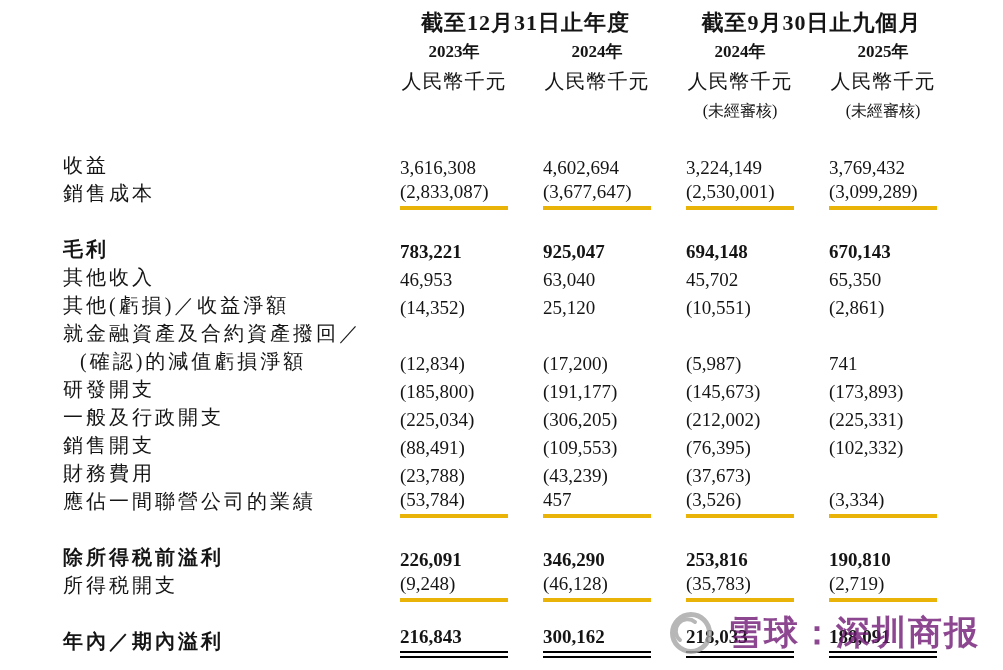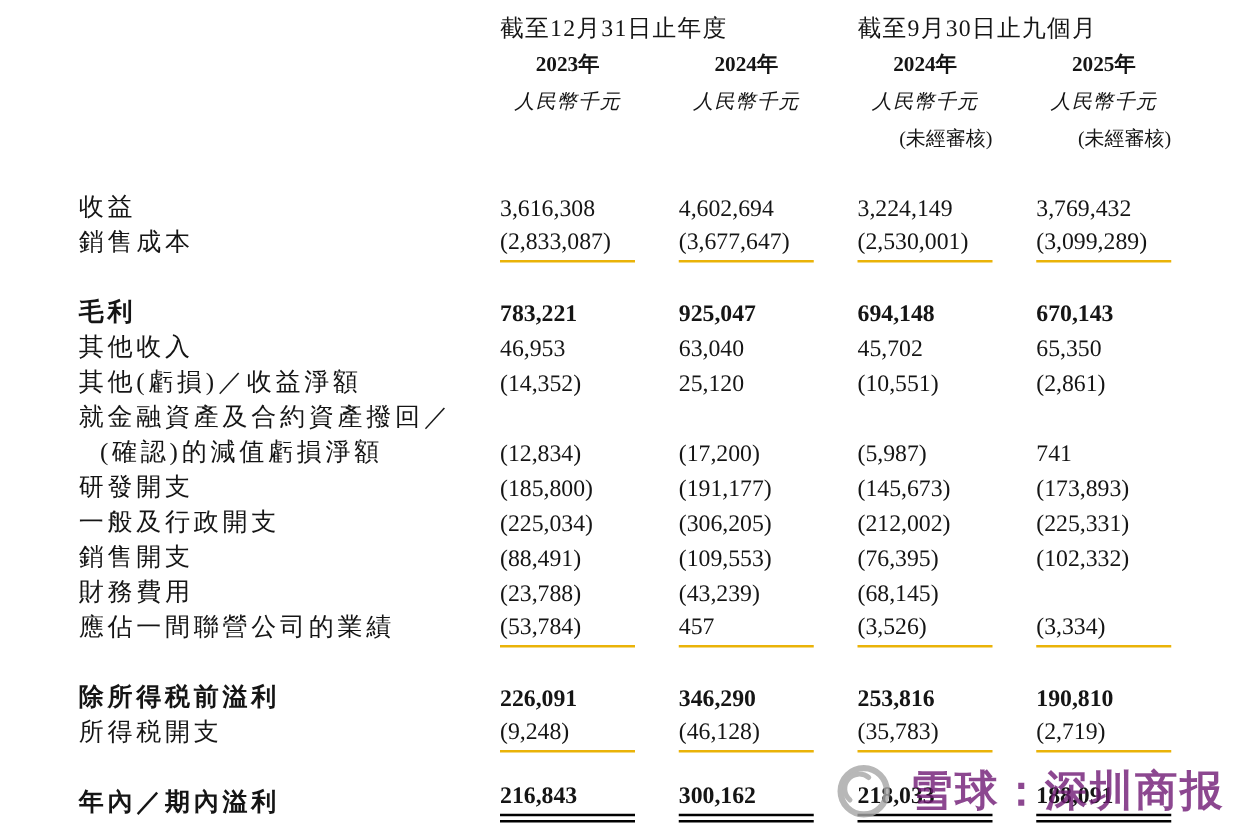--- a/index.html
+++ b/index.html
@@ -16,52 +16,53 @@
   .row {
     display: grid;
     grid-template-columns: 302px 108px 108px 108px 108px;
     column-gap: 35px;
     align-items: end;
   }
   .cell { min-height: 1px; }
   
   .group-row { height: 26px; align-items: center; }
   .group-title {
-    font-weight: normal;
-    font-size: 19px;
+    font-weight: bold;
+    font-size: 22px;
     letter-spacing: 1px;
+    text-align: center;
     white-space: nowrap;
   }
   .years-row { height: 30px; align-items: center; }
   .year { font-weight: bold; font-size: 17px; text-align: center; }
   .unit-row { height: 30px; align-items: center; }
-  .unit { font-style: italic; font-size: 16px; letter-spacing: 1px; text-align: center; white-space: nowrap; }
+  .unit { font-size: 20px; letter-spacing: 1px; text-align: center; white-space: nowrap; }
   .note-row { height: 30px; align-items: center; }
-  .note { font-size: 16px; text-align: right; white-space: nowrap; }
+  .note { font-size: 16px; text-align: center; white-space: nowrap; }
   
   .tbody { margin-top: 28px; }
   .body-row { height: 28px; }
   .spacer { height: 28px; }
   .label {
     font-size: 20px;
     letter-spacing: 3px;
     white-space: nowrap;
     padding-bottom: 3px;
   }
   .label.indent { padding-left: 17px; }
   .num {
     font-size: 19px;
     text-align: left;
     white-space: nowrap;
     padding-bottom: 3px;
     font-variant-numeric: tabular-nums;
   }
   .num.pos { padding-right: 9px; }
   .bold .label, .bold .num { font-weight: bold; }
-  .rule-single .num { border-bottom: 2px solid #eab308; }
+  .rule-single .num { border-bottom: 4px solid #eab308; }
   .rule-double .num { border-bottom: 7px double #000; }
   
   .watermark {
     position: absolute;
     left: 668px;
     top: 610px;
     display: flex;
     align-items: center;
     gap: 14px;
     color: #701a75;
@@ -177,21 +178,21 @@
           <div class="cell label">銷售開支</div>
           <div class="cell num">(88,491)</div>
           <div class="cell num">(109,553)</div>
           <div class="cell num">(76,395)</div>
           <div class="cell num">(102,332)</div>
         </div>
         <div class="row body-row">
           <div class="cell label">財務費用</div>
           <div class="cell num">(23,788)</div>
           <div class="cell num">(43,239)</div>
-          <div class="cell num">(68,145)</div>
+          <div class="cell num">(37,673)</div>
         </div>
         <div class="row body-row rule-single">
           <div class="cell label">應佔一間聯營公司的業績</div>
           <div class="cell num">(53,784)</div>
           <div class="cell num pos">457</div>
           <div class="cell num">(3,526)</div>
           <div class="cell num">(3,334)</div>
         </div>
         <div class="spacer"></div>
         <div class="row body-row bold">

